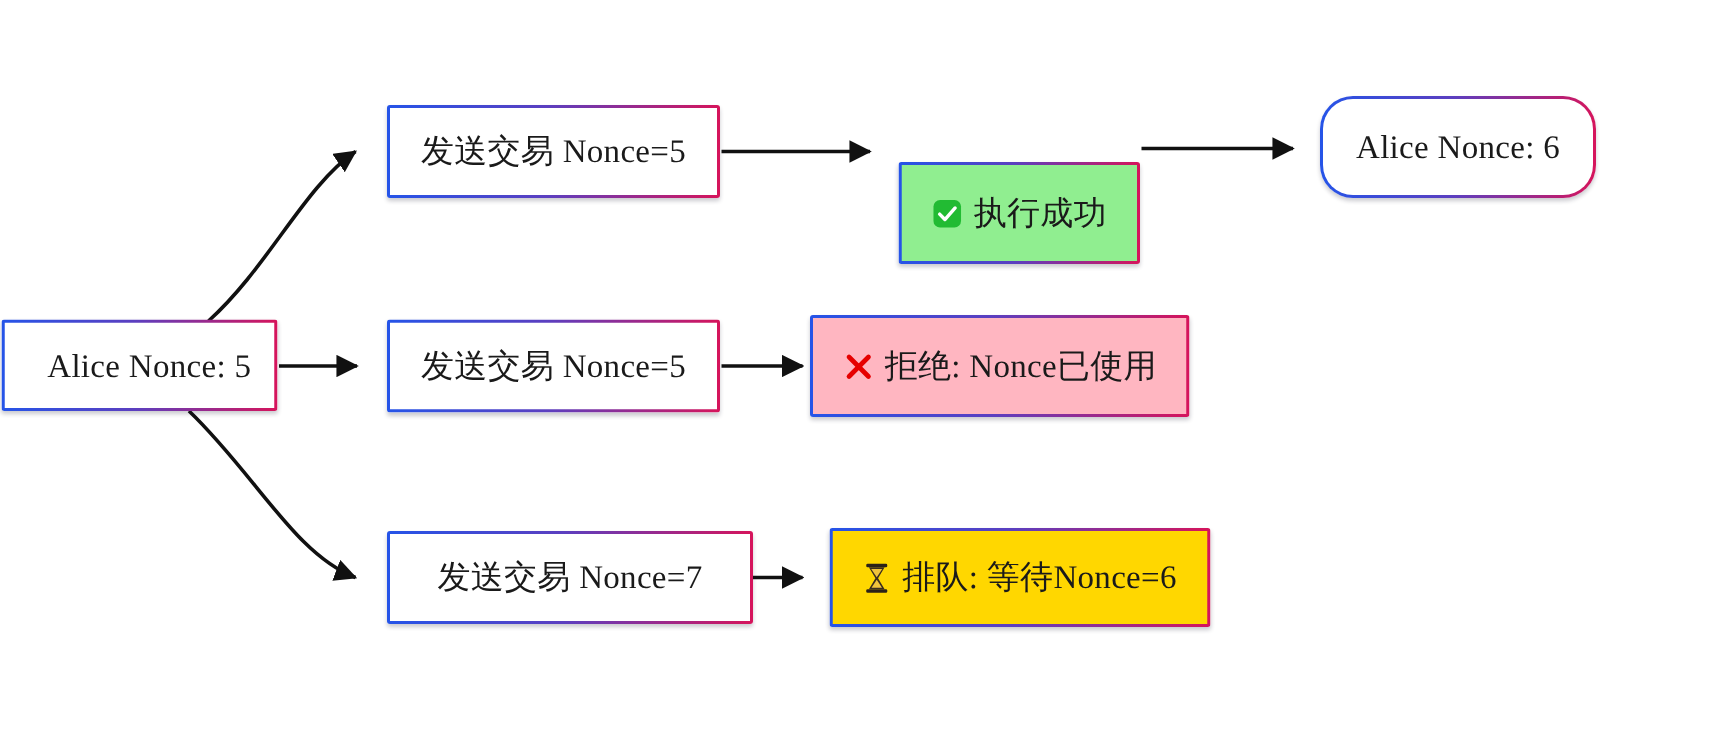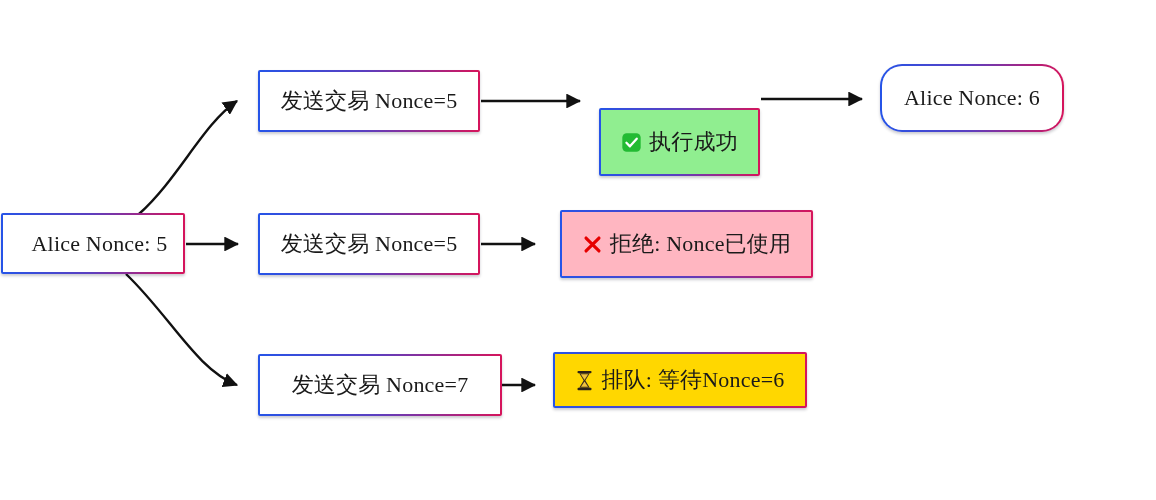--- a/index.html
+++ b/index.html
@@ -85,22 +85,22 @@
     align-items: center;
     justify-content: center;
     flex: 0 0 auto;
   }
   
   #n-alice   { left: 1px;   top: 213px; width: 184px; height: 61px; padding-left: 13px; }
   #n-tx1     { left: 258px; top: 70px;  width: 222px; height: 62px; }
   #n-tx2     { left: 258px; top: 213px; width: 222px; height: 62px; }
   #n-tx3     { left: 258px; top: 354px; width: 244px; height: 62px; }
   #n-ok      { left: 599px; top: 60px;  width: 161px; height: 68px; margin-top: 48px; }
-  #n-reject  { left: 560px; top: 210px; width: 253px; height: 68px; }
-  #n-queued  { left: 553px; top: 352px; width: 254px; height: 56px; }
+  #n-reject  { left: 540px; top: 210px; width: 253px; height: 68px; }
+  #n-queued  { left: 553px; top: 352px; width: 254px; height: 66px; }
   #n-alice6  { left: 880px; top: 64px;  width: 184px; height: 68px; border-radius: 22px; }
 </style>
 </head>
 <body>
 
 <div id="canvas">
 
   <svg id="edges" viewBox="0 0 1156 500" xmlns="http://www.w3.org/2000/svg">
     <defs>
       <marker id="arrow" viewBox="0 0 10 10" refX="9.2" refY="5" markerWidth="6.2" markerHeight="6.2" orient="auto-start-reverse">

